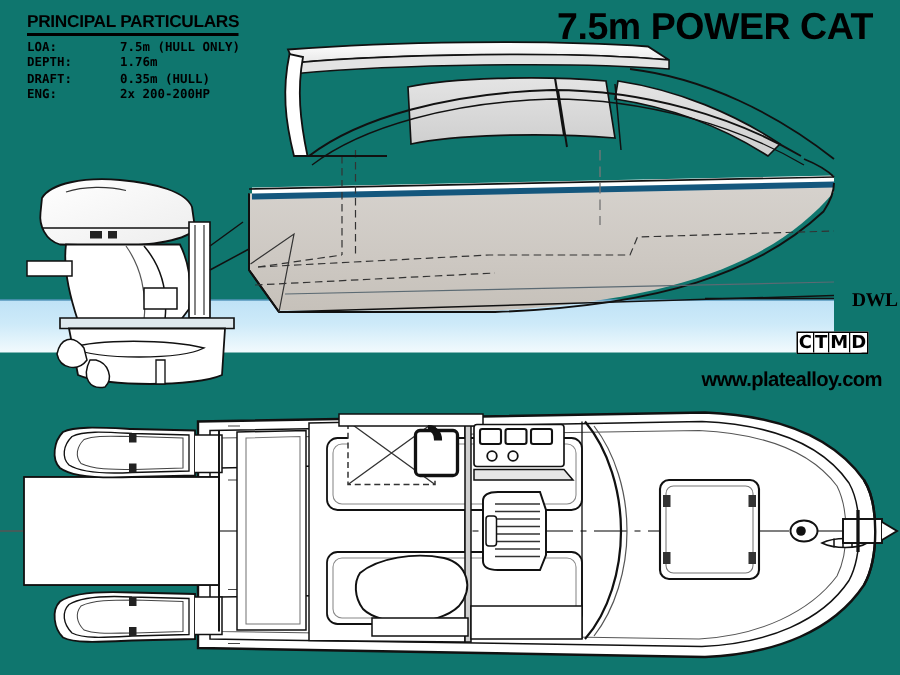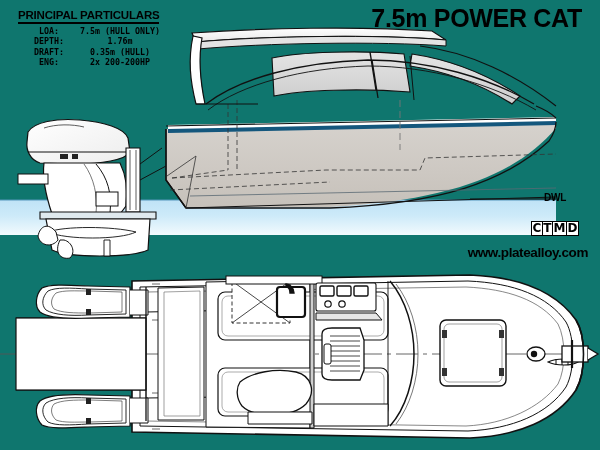--- a/index.html
+++ b/index.html
@@ -43,21 +43,20 @@
     font-size: 8.3px;
     font-weight: bold;
     line-height: 10.4px;
     color: #000;
     border-collapse: collapse;
   }
   .spec-table td {
     padding: 0;
     white-space: nowrap;
     vertical-align: top;
-    text-align: center;
   }
   .spec-table td.k {
     width: 62px;
   }
   .main-title {
     position: absolute;
     right: 18px;
     top: 4px;
     font-size: 25px;
     font-weight: bold;
@@ -70,26 +69,27 @@
     right: 14px;
     top: 39px;
     font-size: 11.5px;
     font-weight: bold;
     letter-spacing: -0.1px;
     color: #000;
     white-space: nowrap;
   }
   .dwl-label {
     position: absolute;
-    left: 544px;
+    left: 568px;
     top: 192px;
-    font-size: 10px;
+    font-size: 13px;
     font-weight: bold;
     letter-spacing: -0.2px;
     color: #000;
+    font-family: Liberation Serif, serif;
   }
   .website {
     position: absolute;
     right: 12px;
     top: 245px;
     font-size: 13.5px;
     font-weight: bold;
     letter-spacing: -0.4px;
     color: #000;
     white-space: nowrap;

